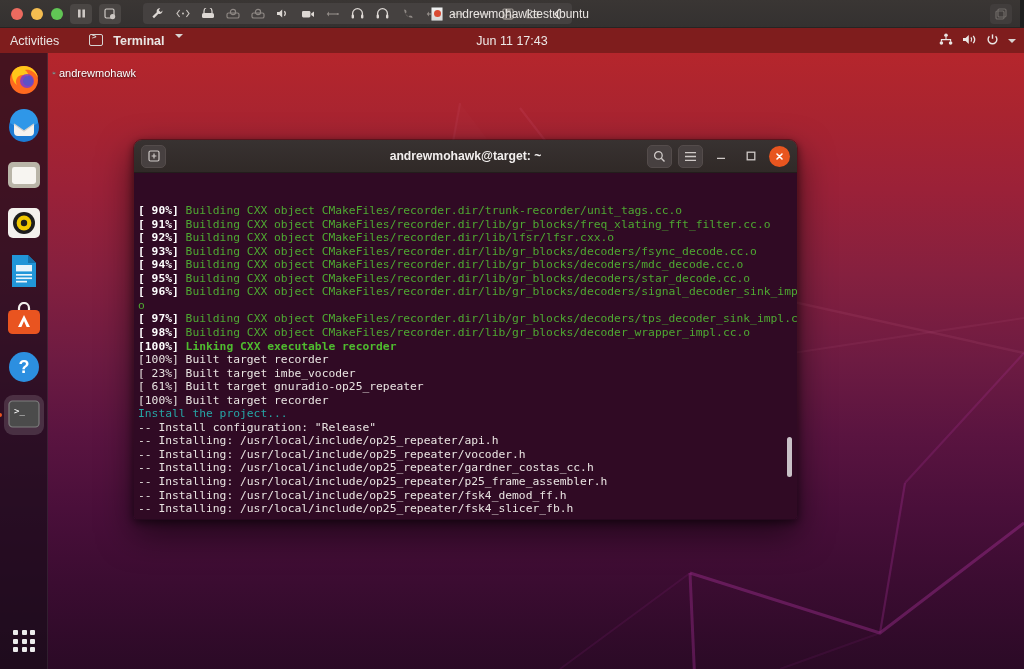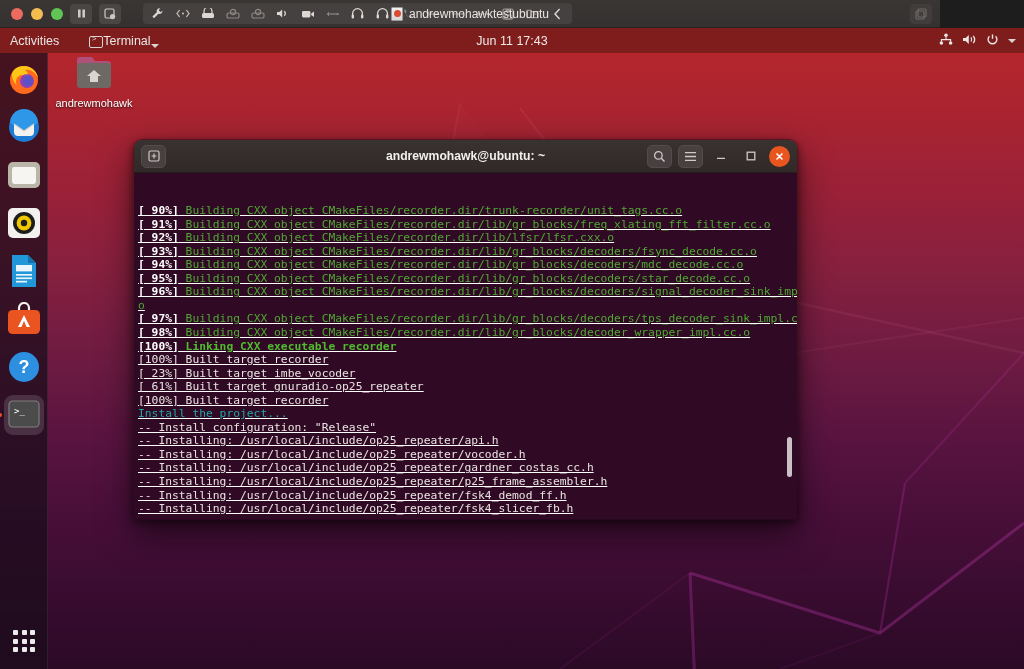--- a/index.html
+++ b/index.html
@@ -7,21 +7,21 @@
     width: 1024px; height: 669px;
     overflow: hidden;
     background: #1d1d1d;
     font-family: "Liberation Sans", sans-serif;
   }
 
   #screen { position: relative; width: 1024px; height: 669px; overflow: hidden; }
 
   
   .vm-chrome {
-    position: absolute; top: 0; left: 0; width: 940px; height: 28px;
+    position: absolute; top: 0; left: 0; width: 1020px; height: 28px;
     background: linear-gradient(#3a3634, #343130);
     border-bottom: 1px solid #262423;
     display: flex; align-items: center;
   }
   .traffic { display: flex; align-items: center; gap: 8px; padding-left: 11px; }
   .tl { width: 12px; height: 12px; border-radius: 50%; }
   .tl.red { background: #ec6a5f; }
   .tl.yellow { background: #f4bd50; }
   .tl.green { background: #61c555; }
 
@@ -72,22 +72,22 @@
   
   .top-panel {
     position: absolute; top: 28px; left: 0; width: 1024px; height: 25px;
     background: #7f1d1d;
     display: flex; align-items: center;
     font-size: 12.5px; color: #e9e5e3;
     z-index: 40;
   }
   .tp-activities { padding: 2px 9px 2px 10px; border-radius: 4px; }
   .tp-appmenu {
-    display: flex; align-items: flex-end; gap: 0;
-    padding: 2px 7px; border-radius: 4px; margin-left: 14px;
+    display: flex; align-items: flex-start; gap: 10px;
+    padding: 2px 7px; border-radius: 4px; margin-left: 14px; font-weight: bold;
   }
   .tp-appicon {
     width: 14px; height: 12px; border: 1.3px solid #d8d4d2; border-radius: 2px;
     position: relative;
   }
   .tp-appicon::before {
     content: ">"; position: absolute; left: 1.5px; top: -2.5px;
     font-size: 8px; font-family: "Liberation Mono", monospace; color: #d8d4d2;
   }
   .caret-dn {
@@ -139,21 +139,21 @@
     position: absolute; bottom: 8px; left: 4px;
     width: 40px; height: 40px;
     display: flex; align-items: center; justify-content: center;
   }
   .grid9 { display: grid; grid-template-columns: repeat(3, 5px); gap: 3.5px; }
   .grid9 i { display: block; width: 5px; height: 5px; background: #ececec; border-radius: 1px; }
 
   
   .desk-icon {
     position: absolute; width: 84px;
-    display: flex; flex-direction: column; align-items: center; gap: 3px;
+    display: flex; align-items: center; gap: 3px;
     z-index: 5;
   }
   .desk-icon .lbl {
     font-size: 11px; color: #fff; text-shadow: 0 1px 2px rgba(0,0,0,0.7);
     white-space: nowrap;
   }
 
   
   .term-win {
     position: absolute; left: 133px; top: 139px;
@@ -195,21 +195,21 @@
   .term-body {
     height: 348px; background: #300a24;
     padding: 4px 2px 0 4px;
     font-family: "DejaVu Sans Mono", "Liberation Mono", monospace;
     font-size: 11.3px; line-height: 13.55px;
     color: #ffffff;
     position: relative;
     white-space: pre;
     overflow: hidden;
   }
-  .term-body .line { white-space: pre; text-decoration: underline; }
+  .term-body .line { white-space: pre; }
   .pct { color: #ffffff; font-weight: bold; }
   .grn { color: #4ea832; }
   .grn-b { color: #4fbb2f; font-weight: bold; }
   .cyan { color: #26a5a5; }
   .wht { color: #e8e3e1; }
   .scrollthumb {
     position: absolute; right: 5px; bottom: 44px;
     width: 5px; height: 40px; border-radius: 3px;
     background: rgba(245,245,245,0.78);
   }
@@ -502,21 +502,21 @@
   </div>
 
   <div class="term-win">
     <div class="term-head">
       <div class="th-btn">
         <svg width="12" height="12" viewBox="0 0 12 12">
             <rect x="1" y="1" width="10" height="10" rx="1.5" fill="none" stroke="#cfc9c7" stroke-width="1.2"></rect>
             <path d="M6 3.4v5.2M3.6 6h4.8" stroke="#cfc9c7" stroke-width="1.2"></path>
           </svg>
       </div>
-      <div class="th-title">andrewmohawk@ubuntu: ~</div>
+      <div class="th-title">andrewmohawk@target: ~</div>
       <div class="th-right">
         <div class="th-btn">
           <svg width="13" height="13" viewBox="0 0 13 13">
               <circle cx="5.4" cy="5.4" r="3.8" fill="none" stroke="#cfc9c7" stroke-width="1.3"></circle>
               <path d="M8.3 8.3l3.2 3.2" stroke="#cfc9c7" stroke-width="1.4"></path>
             </svg>
         </div>
         <div class="th-btn">
           <svg width="13" height="11" viewBox="0 0 13 11">
               <path d="M1 1.6h11M1 5.5h11M1 9.4h11" stroke="#cfc9c7" stroke-width="1.3"></path>

